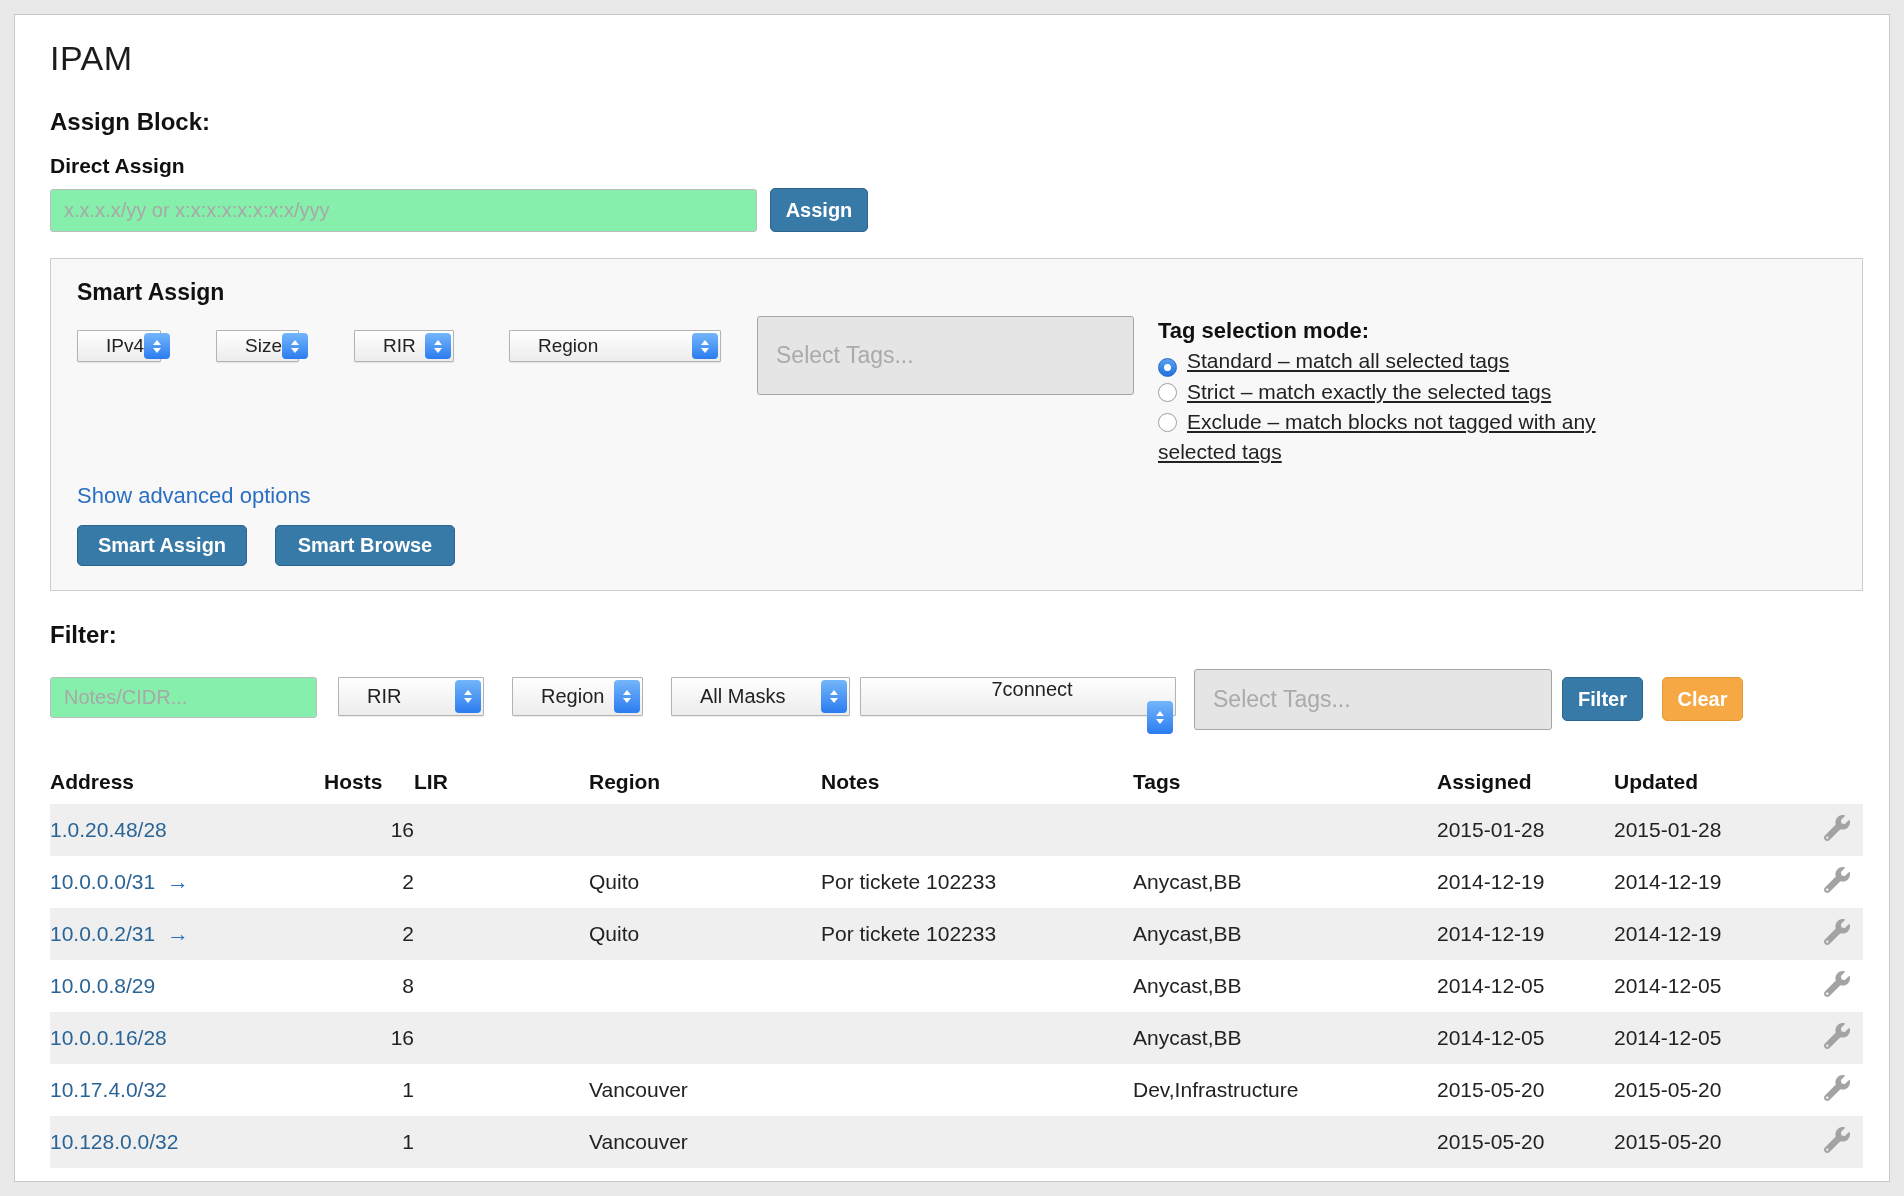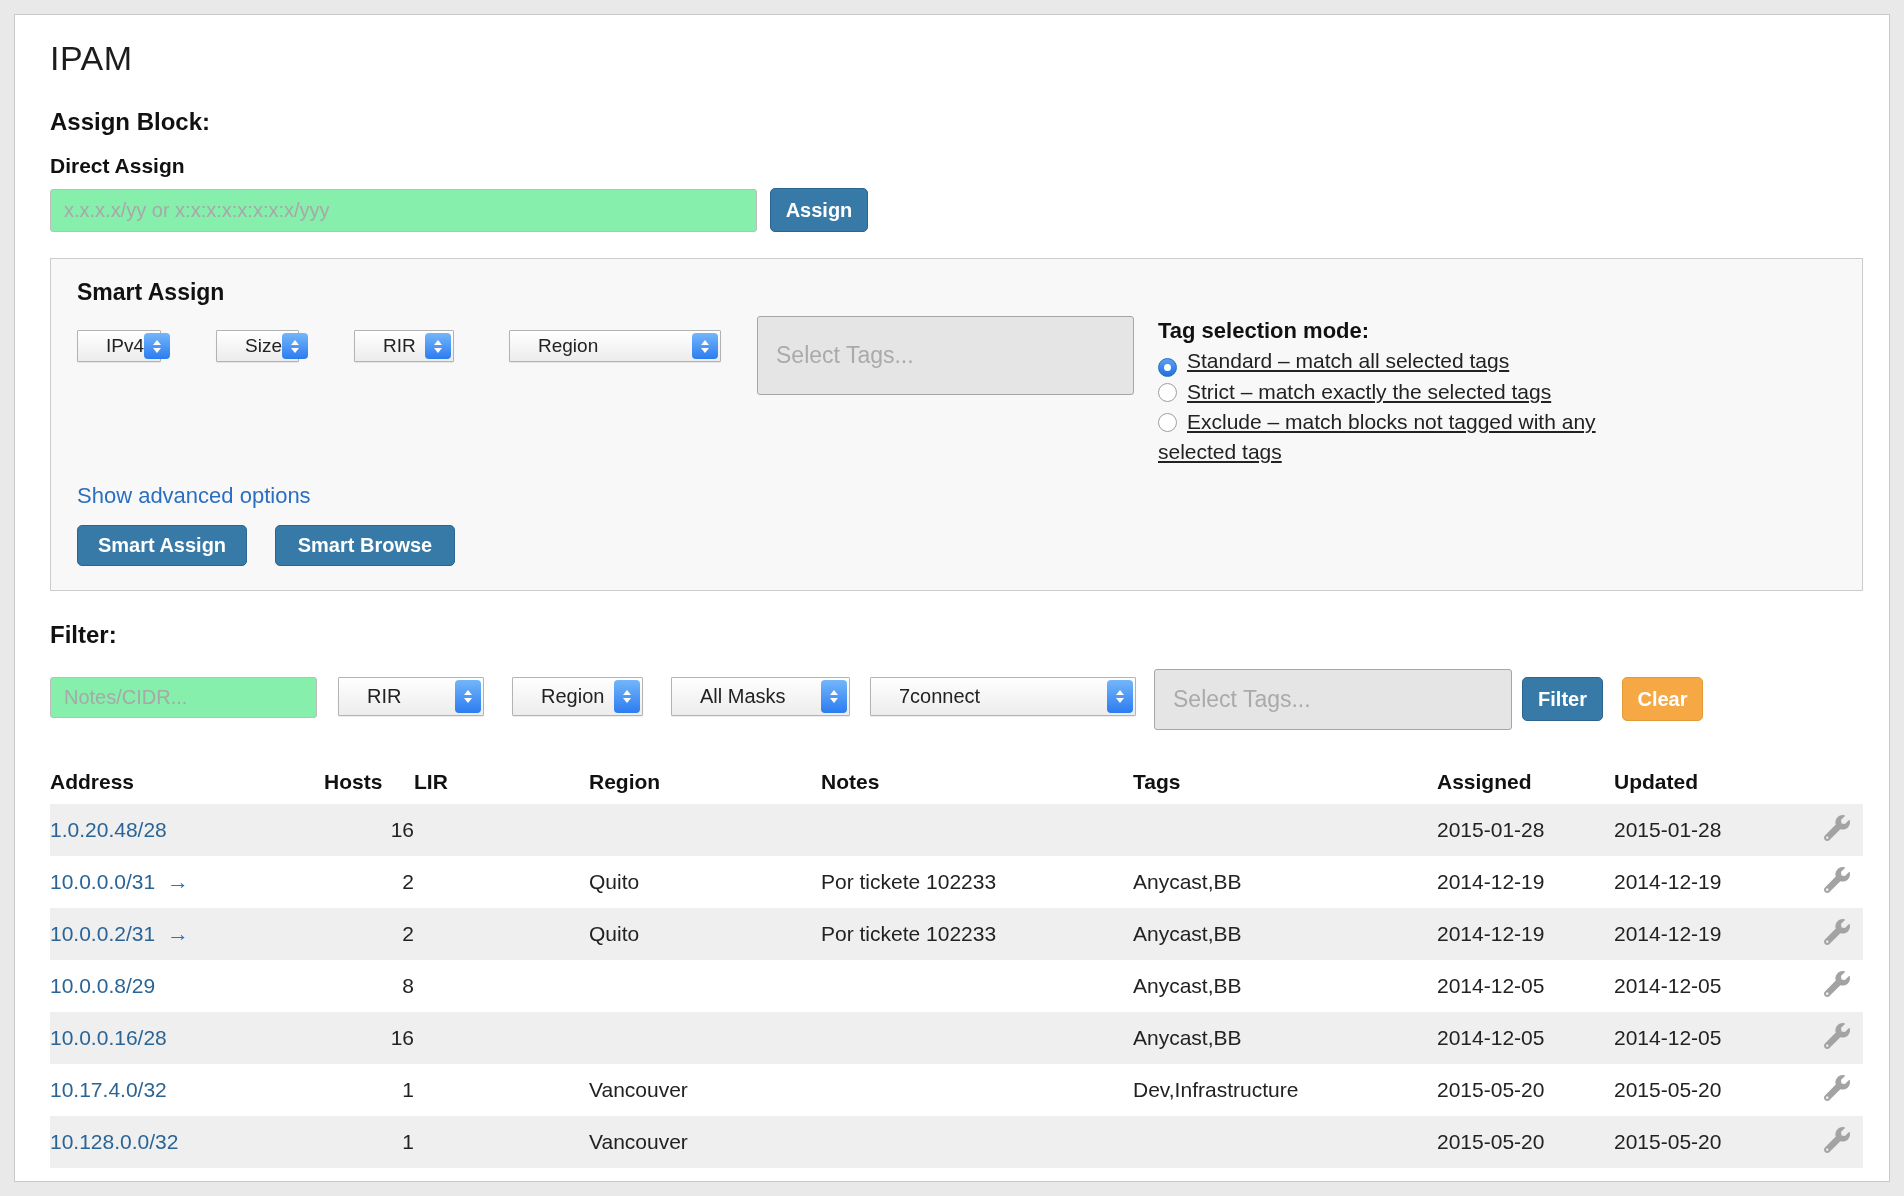--- a/index.html
+++ b/index.html
@@ -96,21 +96,21 @@
   .smart-browse-btn { width:180px; height:41px; margin-left:28px; }
 
   
   .filter-row { margin-top:20px; display:flex; align-items:flex-start; }
   .notes-input { width:267px; height:41px; margin-top:8px; }
   .f-sel { height:39px; margin-top:8px; }
   .f-sel .ms-label { font-size:20px; }
   .sel-f-rir { width:146px; margin-left:21px; }
   .sel-f-region { width:131px; margin-left:28px; }
   .sel-f-masks { width:179px; margin-left:28px; }
-  .sel-f-resource { width:266px; margin-left:20px; }
+  .sel-f-resource { width:316px; margin-left:10px;flex-direction:column; }
   .filter-tags { margin-left:18px; width:358px; height:61px; margin-top:0; }
   .filter-btn { width:81px; height:44px; margin-left:10px; margin-top:8px; }
   .clear-btn { width:81px; height:44px; margin-left:19px; margin-top:8px; background:#f5a843; border-color:#e29a35; }
 
   
   table.ipam-table { margin-top:30px; width:1813px; border-collapse:collapse; table-layout:fixed; }
   table.ipam-table th {
     text-align:left; font-size:21px; font-weight:bold; color:#111;
     height:44px; vertical-align:middle; padding:0;
   }

